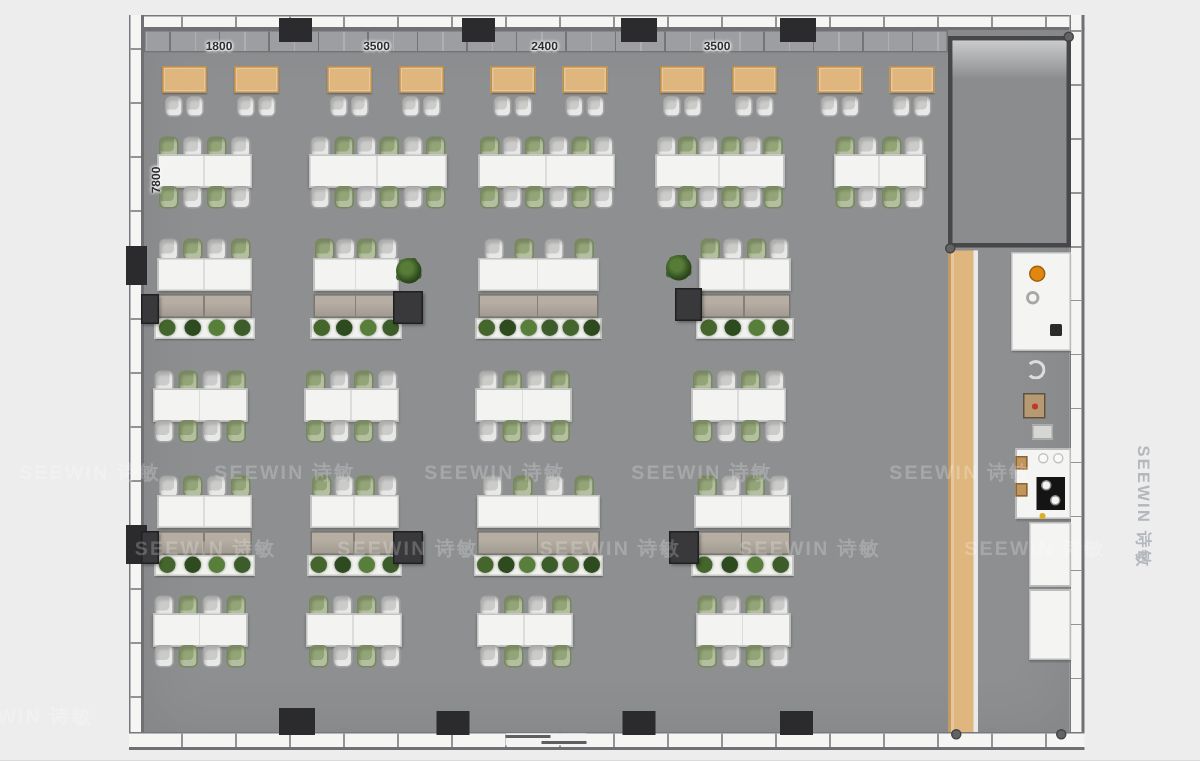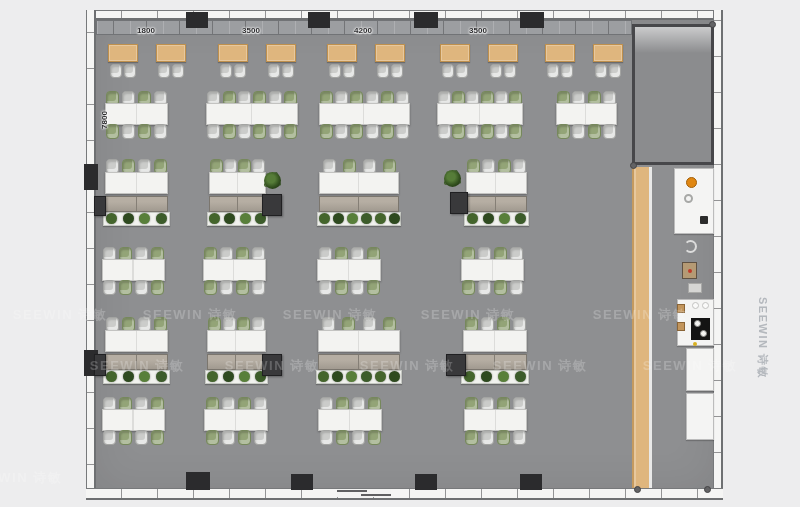--- a/index.html
+++ b/index.html
@@ -381,21 +381,21 @@
       <div class="abs pillar" style="left: 262px; top: 354px; width: 20px; height: 22px;"></div>
       <div class="abs pillar" style="left: 446px; top: 354px; width: 20px; height: 22px;"></div>
       <div class="abs dot" style="left: 630px; top: 162px; width: 7px; height: 7px;"></div>
       <div class="abs dot" style="left: 709px; top: 21px; width: 7px; height: 7px;"></div>
       <div class="abs dot" style="left: 634px; top: 486px; width: 7px; height: 7px;"></div>
       <div class="abs dot" style="left: 704px; top: 486px; width: 7px; height: 7px;"></div>
     </div>
 
   <div class="dim" style="left:146px;top:26px;">1800</div>
   <div class="dim" style="left:251px;top:26px;">3500</div>
-  <div class="dim" style="left:363px;top:26px;">4200</div>
+  <div class="dim" style="left:363px;top:26px;">2400</div>
   <div class="dim" style="left:478px;top:26px;">3500</div>
   <div class="dim dimleft" style="left:104px;top:120px;">7800</div>
 
   <div class="layer">
       <div class="abs wm" style="left: 60px; top: 315px;">SEEWIN 诗敏</div>
       <div class="abs wm" style="left: 190px; top: 315px;">SEEWIN 诗敏</div>
       <div class="abs wm" style="left: 330px; top: 315px;">SEEWIN 诗敏</div>
       <div class="abs wm" style="left: 468px; top: 315px;">SEEWIN 诗敏</div>
       <div class="abs wm" style="left: 640px; top: 315px;">SEEWIN 诗敏</div>
       <div class="abs wm" style="left: 137px; top: 366px;">SEEWIN 诗敏</div>

